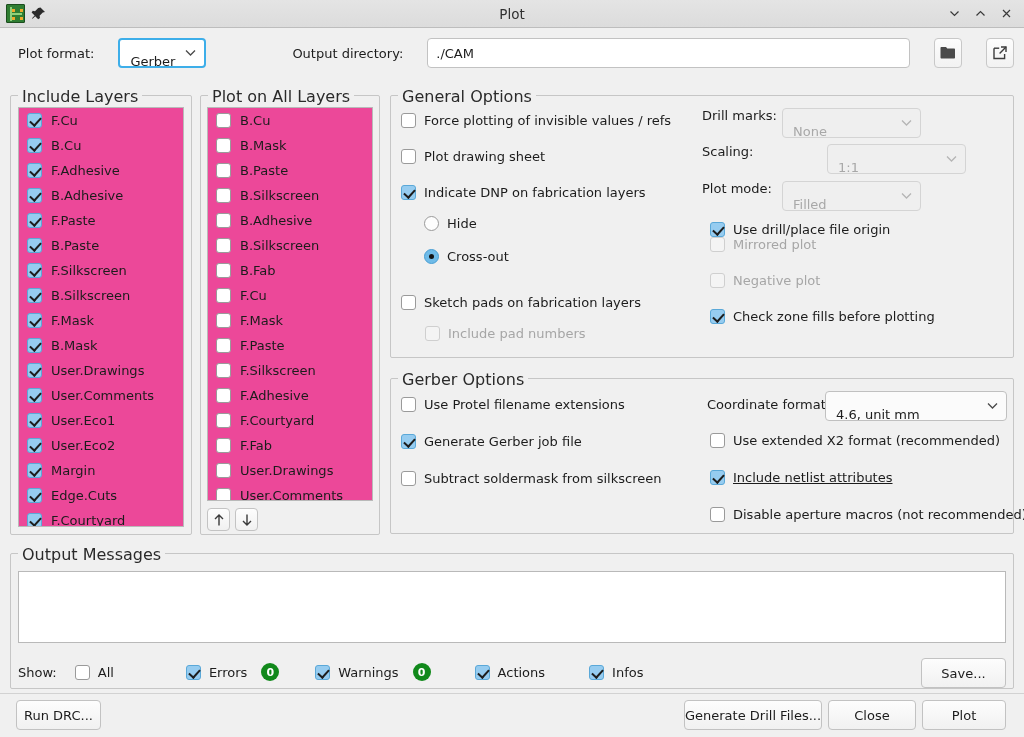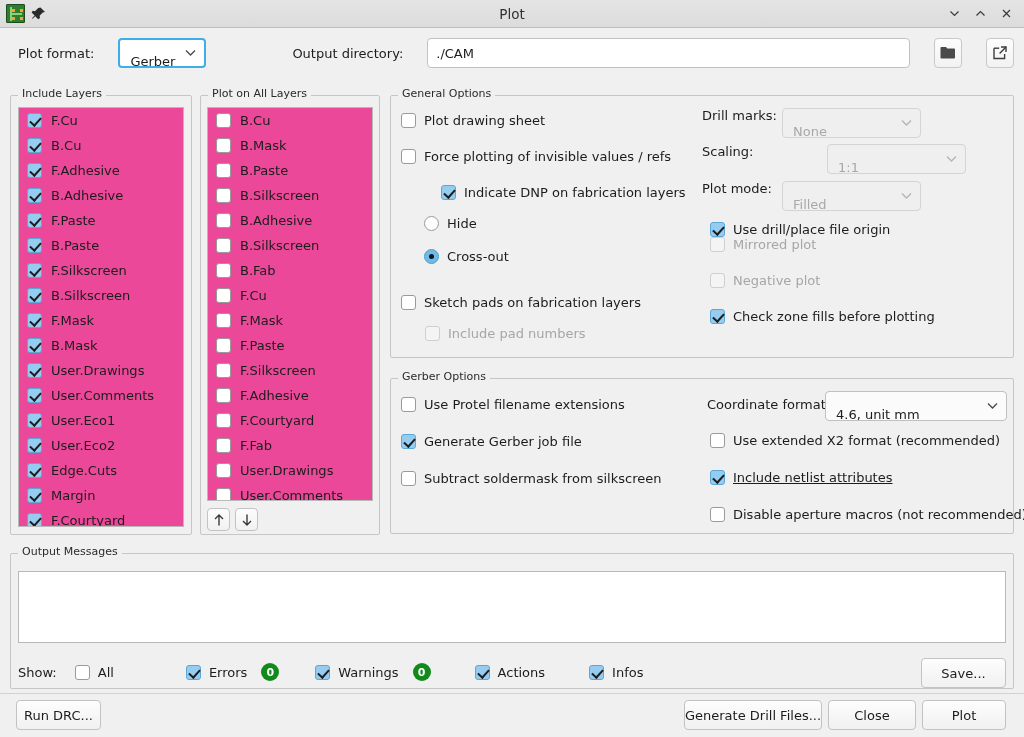--- a/index.html
+++ b/index.html
@@ -105,21 +105,21 @@
   .group {
     position: absolute;
     border: 1px solid #c6c6c6;
     border-radius: 2px;
   }
   .group > .gtitle {
     position: absolute;
     top: -9px; left: 7px;
     background: #f0f0f0;
     padding: 0 4px;
-    font-size: 11px;
+    font-size: 16px;
     color: #2a2a2a;
     white-space: nowrap;
   }
 
   
   .cb {
     width: 15px; height: 15px;
     border: 1px solid #9a9a9a;
     border-radius: 3px;
     background: #ffffff;
@@ -338,25 +338,25 @@
     <div class="litem">
       <span class="cb on"></span>
       <span>User.Eco1</span>
     </div>
     <div class="litem">
       <span class="cb on"></span>
       <span>User.Eco2</span>
     </div>
     <div class="litem">
       <span class="cb on"></span>
+      <span>Margin</span>
+    </div>
+    <div class="litem">
+      <span class="cb on"></span>
       <span>Edge.Cuts</span>
-    </div>
-    <div class="litem">
-      <span class="cb on"></span>
-      <span>Margin</span>
     </div>
     <div class="litem">
       <span class="cb on"></span>
       <span>F.Courtyard</span>
     </div>
   </div>
 
 <div class="group" style="left:200px; top:95px; width:180px; height:440px;">
   <div class="gtitle">Plot on All Layers</div>
 </div>
@@ -439,27 +439,27 @@
   </div>
 </div>
 
 <div class="group" style="left:390px; top:95px; width:624px; height:263px;">
   <div class="gtitle">General Options</div>
 </div>
 
 <div style="position:absolute; left:401px; top:113px; width:300px;" id="gen-left">
     <div class="optrow" style="margin-bottom: 21px;">
       <span class="cb"></span>
+      <span class="otext">Force plotting of invisible values / refs</span>
+    </div>
+    <div class="optrow" style="margin-bottom: 21px;">
+      <span class="cb"></span>
       <span class="otext">Plot drawing sheet</span>
     </div>
-    <div class="optrow" style="margin-bottom: 21px;">
-      <span class="cb"></span>
-      <span class="otext">Force plotting of invisible values / refs</span>
-    </div>
-    <div class="optrow" style="margin-bottom: 0px; margin-left: 40px;">
+    <div class="optrow" style="margin-bottom: 0px;">
       <span class="cb on"></span>
       <span class="otext">Indicate DNP on fabrication layers</span>
     </div>
   </div>
 
 <div style="position:absolute; left:424px; top:216px; width:260px;" id="dnp-radios">
     <div class="optrow" style="margin-bottom: 18px;">
       <span class="rb"></span>
       <span class="otext">Hide</span>
     </div>

